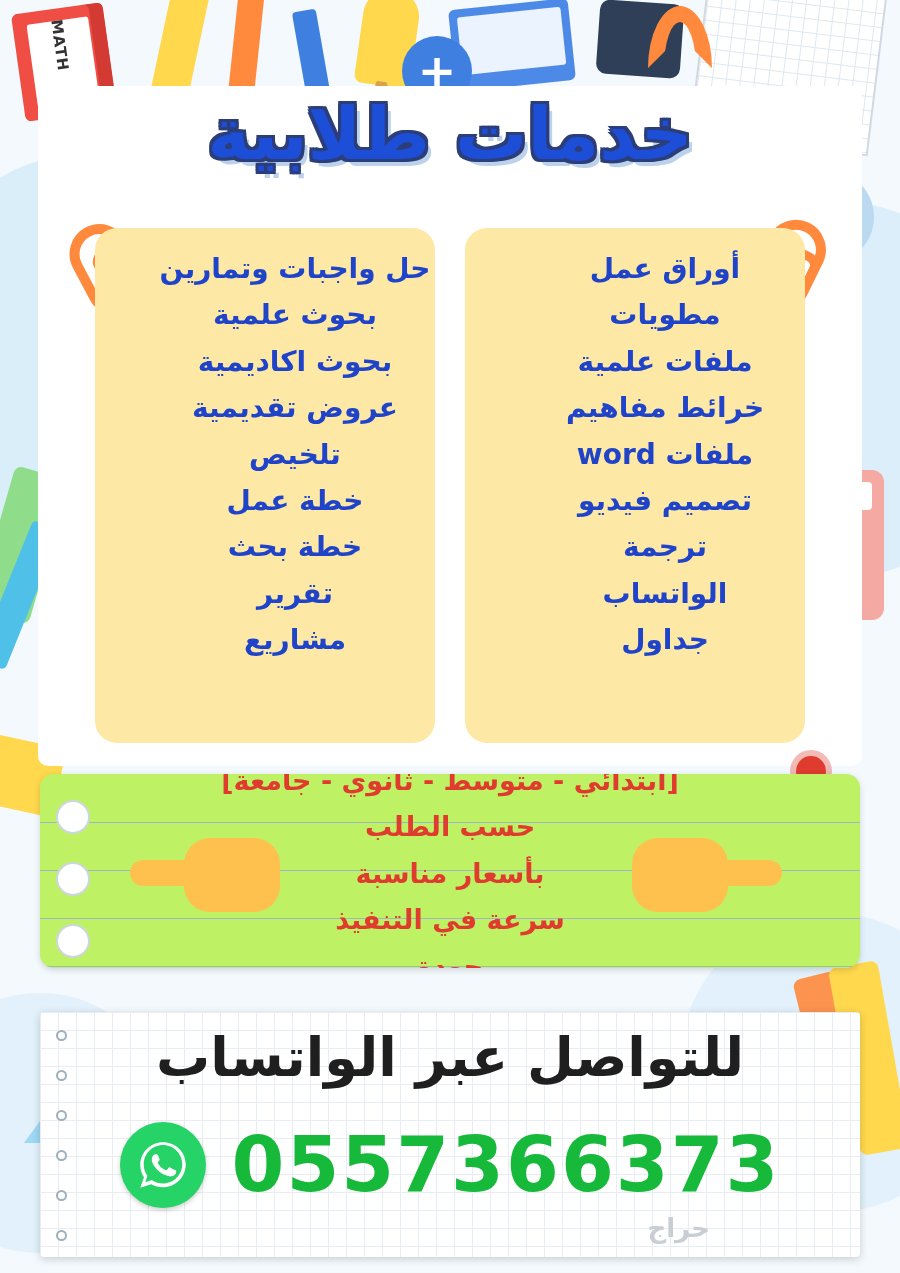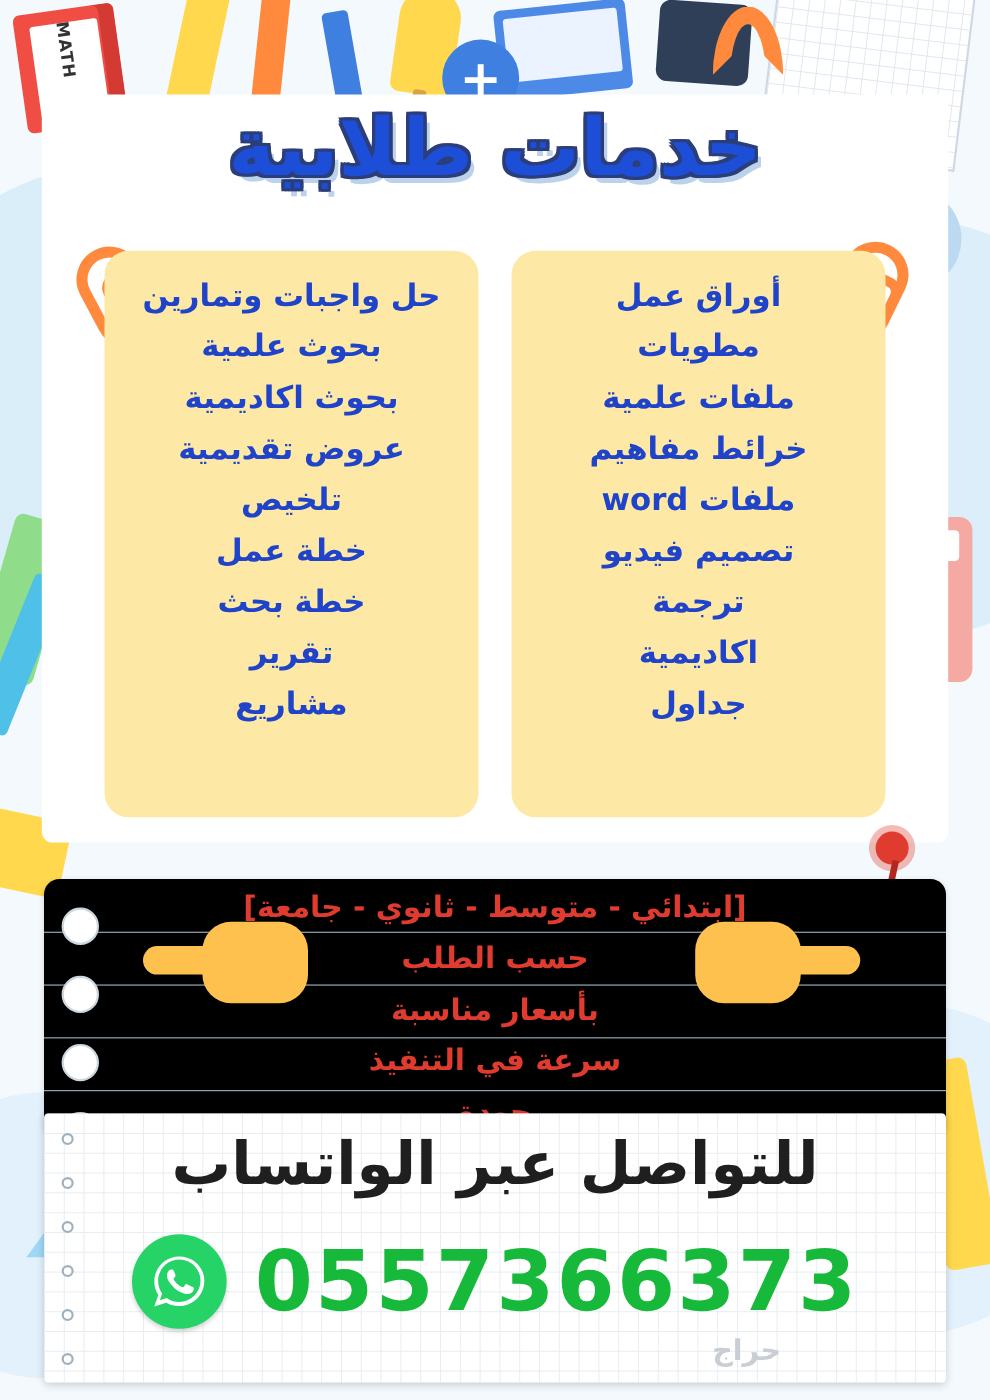--- a/index.html
+++ b/index.html
@@ -111,44 +111,43 @@
   .cards {
     position: absolute; top: 228px; left: 52px; right: 52px;
     display: flex; flex-direction: row-reverse; justify-content: center; gap: 30px;
   }
   .card {
     width: 340px; min-height: 515px;
     background: #fde9a5; border-radius: 22px;
     padding: 26px 14px 20px;
     display: flex; flex-direction: column; align-items: center;
   }
-  .card li, .card ul { list-style: none; }
+  .card li, .card ul { list-style: none; margin-left: 30px; }
   .card li {
     font-size: 28px; font-weight: bold; color: #1f43c9;
     line-height: 1.05; margin-bottom: 17px; text-align: center;
     white-space: nowrap;
   }
   .clip {
     position: absolute; width: 60px; height: 96px;
     border: 10px solid #ff8a3d; border-radius: 30px;
   }
   .clip:after {
     content:""; position:absolute; left:9px; top:16px; width:22px; height:58px;
     border:9px solid #ff8a3d; border-radius:14px;
   }
   .clip-l { left: 78px; top: 222px; transform: rotate(-28deg); }
   .clip-r { right: 82px; top: 218px; transform: rotate(26deg); }
 
   
   .note {
-    position: absolute; left: 40px; right: 40px; top: 774px; height: 234px;
-    background: #000000; border-radius: 14px;
+    position: absolute; left: 40px; right: 40px; top: 774px; height: 194px;
+    background: #bef264; border-radius: 14px;
     box-shadow: 0 2px 6px rgba(0,0,0,.15);
     overflow: hidden;
-    margin-top: 25px;
   }
   .note .rule {
     position: absolute; left: 0; right: 0; height: 1px; background: #9fb6c4;
   }
   .note .holes { position: absolute; left: 16px; top: 26px; }
   .note .hole {
     width: 34px; height: 34px; border-radius: 50%;
     background: #ffffff; border: 2px solid #cbd6dd; margin-bottom: 28px;
   }
   .note-lines {
@@ -292,21 +291,21 @@
     </div>
     <div class="card">
       <ul>
         <li>أوراق عمل</li>
         <li>مطويات</li>
         <li>ملفات علمية</li>
         <li>خرائط مفاهيم</li>
         <li>ملفات word</li>
         <li>تصميم فيديو</li>
         <li>ترجمة</li>
-        <li>اكاديمية</li>
+        <li>الواتساب</li>
         <li>جداول</li>
       </ul>
     </div>
   </div>
 
   <div class="pin"></div>
   <div class="note">
     <div class="rule" style="top:48px"></div>
     <div class="rule" style="top:96px"></div>
     <div class="rule" style="top:144px"></div>

